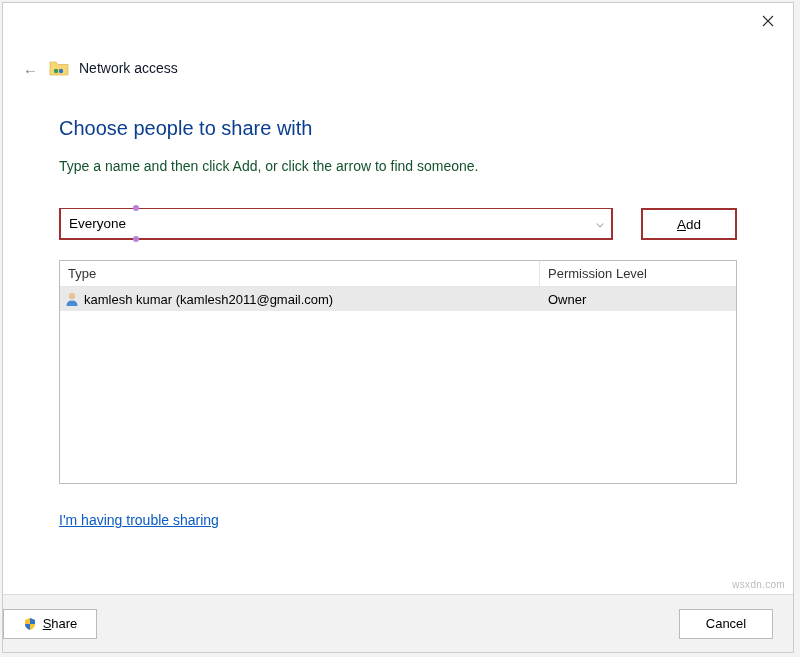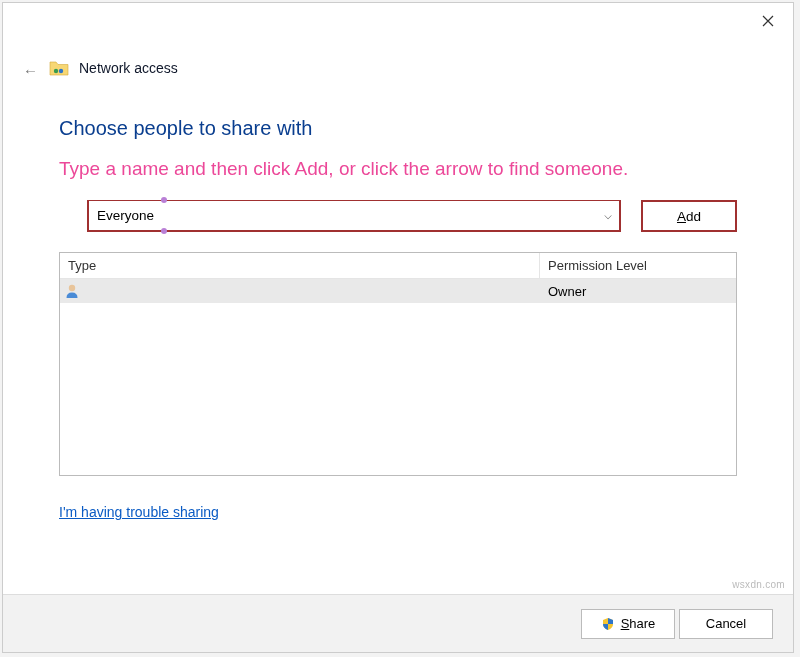--- a/index.html
+++ b/index.html
@@ -64,29 +64,28 @@
       display: flex;
       flex-direction: column;
     }
     .heading {
       font-size: 20px;
       color: #0a3e8f;
       font-weight: 400;
       margin-bottom: 18px;
     }
     .instruction {
-      font-size: 19px;
-      color: #ec4899;
+      font-size: 14px;
+      color: #14532d;
+      margin-bottom: 34px;
+    }
+    .input-row {
+      display: flex;
+      gap: 28px;
       margin-bottom: 20px;
-    }
-    .input-row {
-      display: flex;
-      gap: 20px;
-      margin-bottom: 20px;
-      margin-left: 28px;
     }
     .name-input-wrap {
       flex: 1;
       position: relative;
       border: 2px solid #a03030;
       border-top: 1.5px solid #a03030;
       border-bottom: 2.5px solid #a03030;
       height: 32px;
       display: flex;
       align-items: center;
@@ -157,21 +156,21 @@
       font-size: 14px;
       margin-top: 28px;
       display: inline-block;
       width: fit-content;
     }
     .footer {
       height: 58px;
       background: #f2f2f2;
       border-top: 1px solid #ddd;
       display: flex;
-      justify-content: flex-end;
+      justify-content: space-between;
       align-items: center;
       gap: 4px;
       padding-right: 20px;
     }
     .footer button {
       height: 30px;
       min-width: 94px;
       border: 1px solid #bbb;
       background: #fff;
       font-size: 13px;
@@ -234,20 +233,21 @@
       <div class="tbl-header">
         <div class="col-name">Type</div>
         <div class="col-perm">Permission Level</div>
       </div>
       <div class="tbl-row">
         <div class="row-name">
           <svg class="user-icon" viewBox="0 0 16 16">
             <circle cx="8" cy="5" r="3.2" fill="#e8c49a"></circle>
             <path d="M2.5 15 Q2.5 9.5 8 9.5 Q13.5 9.5 13.5 15 Z" fill="#4a8bd6"></path>
           </svg>
+          <span>kamlesh kumar (kamlesh2011@gmail.com)</span>
         </div>
         <div class="row-perm">Owner</div>
       </div>
     </div>
 
     <a class="help-link" href="#">I'm having trouble sharing</a>
   </div>
 
   <div class="footer">
     <button class="share-btn">

